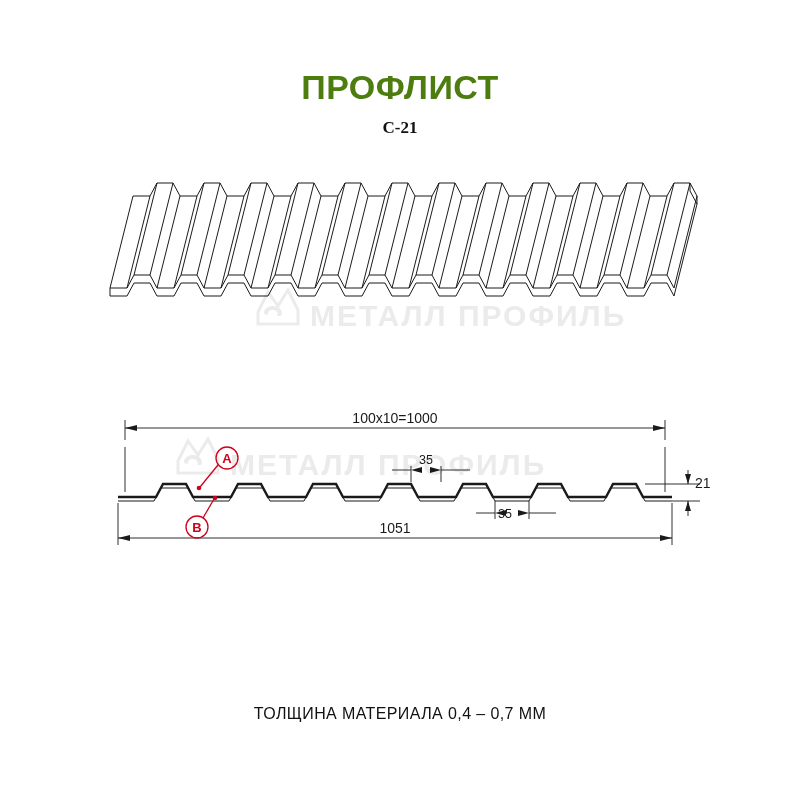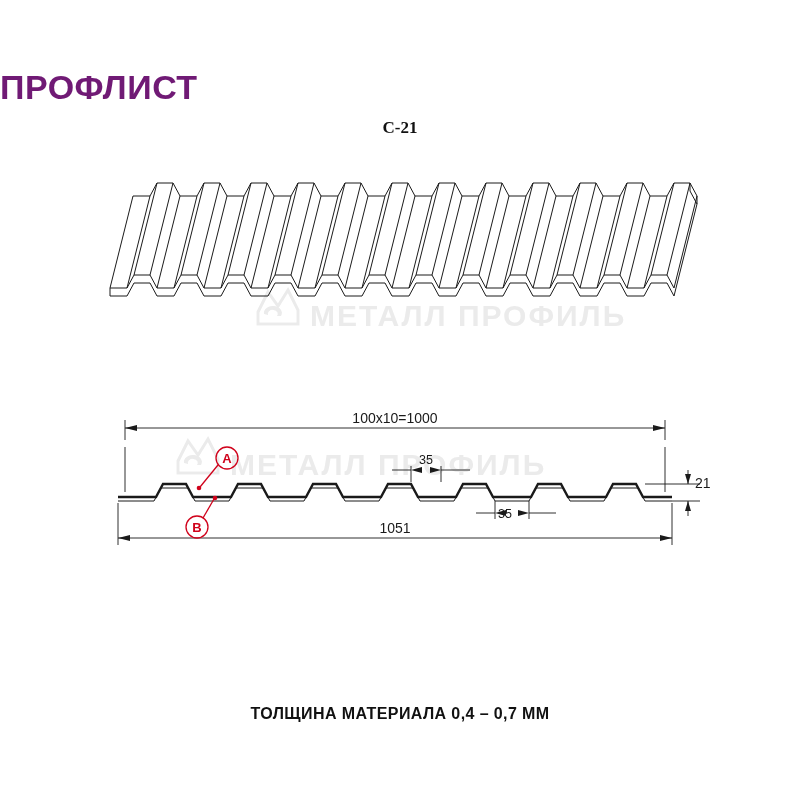--- a/index.html
+++ b/index.html
@@ -18,44 +18,45 @@
   .page {
     position: relative;
     width: 800px;
     height: 800px;
   }
   .title {
     position: absolute;
     left: 0;
     right: 0;
     top: 68px;
+    text-align: center;
     font-size: 34px;
     font-weight: bold;
     letter-spacing: 0.5px;
-    color: #701a75;
+    color: #4d7c0f;
   }
   .subtitle {
     position: absolute;
     left: 0;
     right: 0;
     top: 118px;
     text-align: center;
     font-size: 17px;
     font-weight: bold;
     color: #111111;
     font-family: Liberation Serif, serif;
   }
   .footer-note {
     position: absolute;
     left: 0;
     right: 0;
     top: 705px;
     text-align: center;
     font-size: 16px;
-    font-weight: bold;
+    font-weight: normal;
     letter-spacing: 0.4px;
     color: #111111;
   }
   svg {
     position: absolute;
     left: 0;
     top: 0;
     width: 800px;
     height: 800px;
   }

